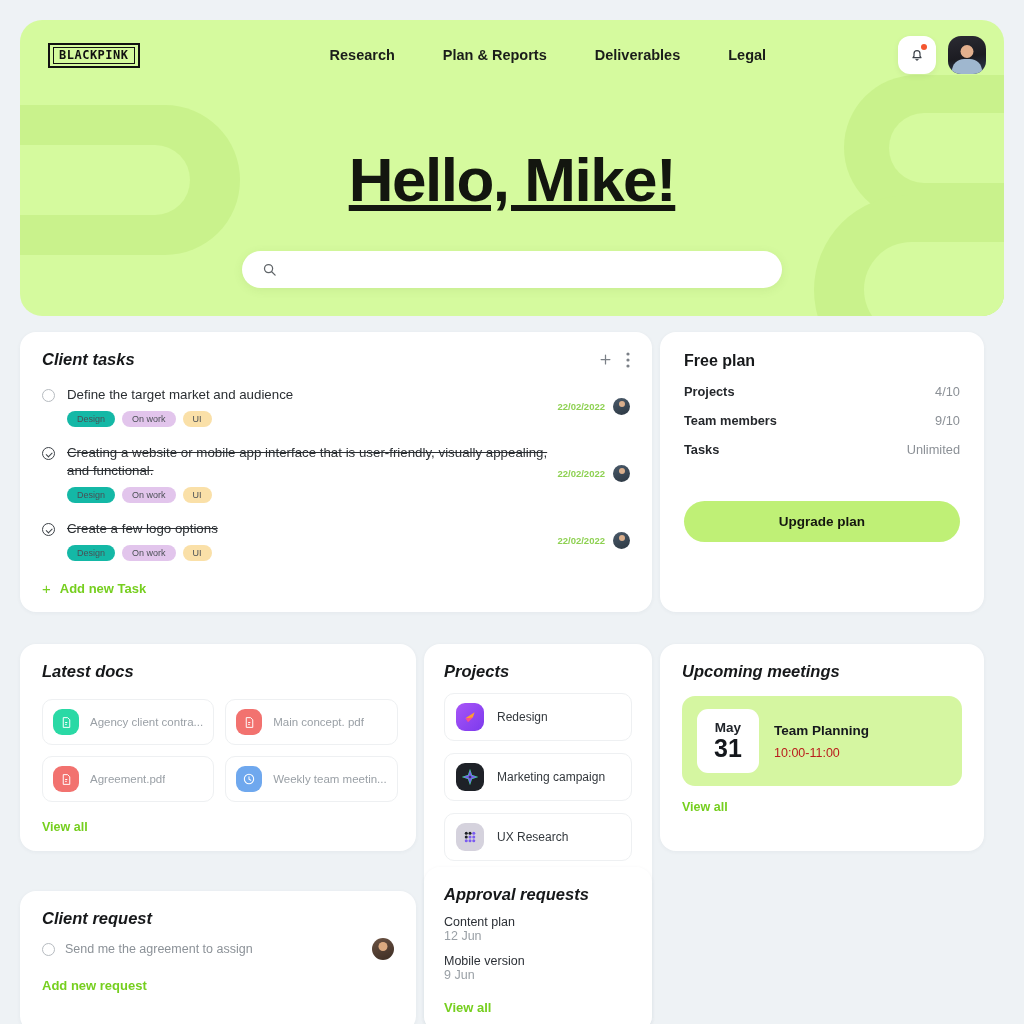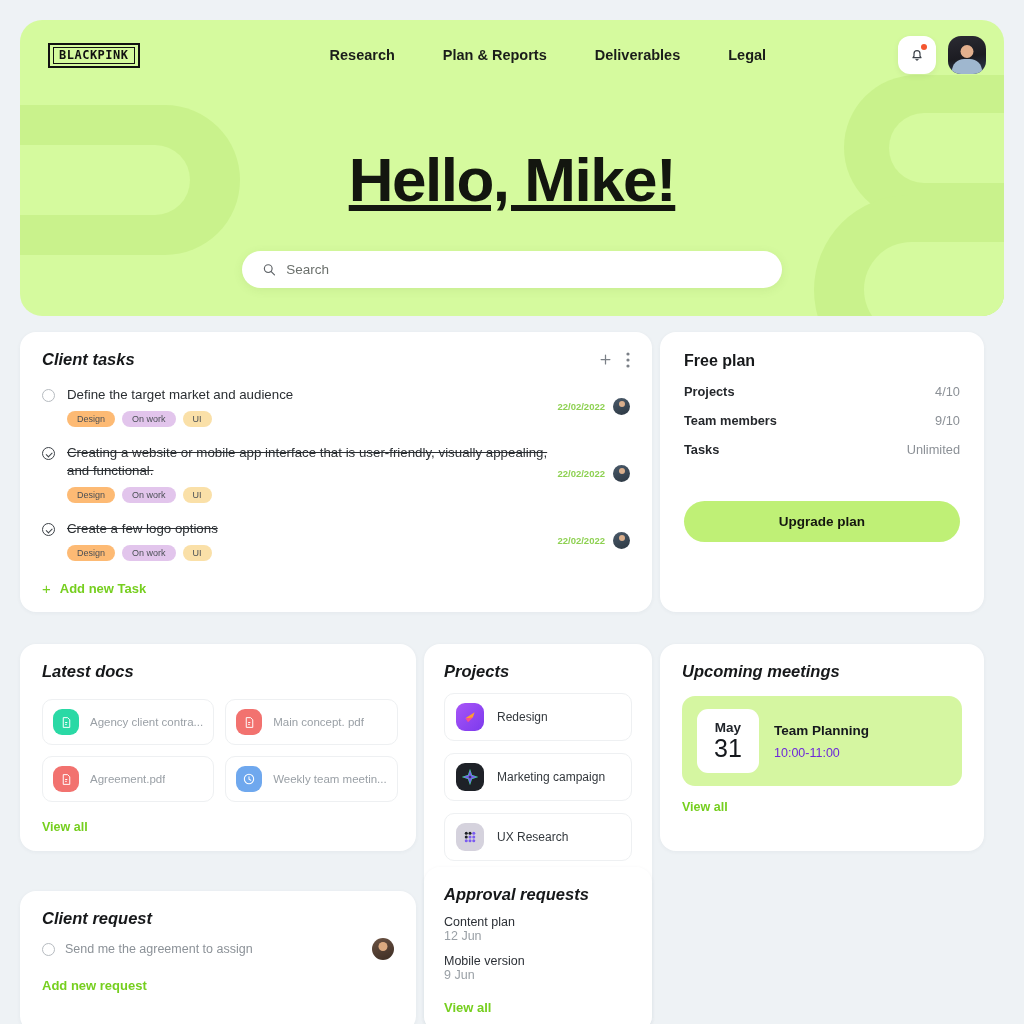--- a/index.html
+++ b/index.html
@@ -145,21 +145,21 @@
     border-bottom: 1.4px solid #3d4248; transform: rotate(-45deg);
   }
   .task-mid { flex: 1; padding: 0 10px 0 12px; }
   .task-text { font-size: 13.3px; color: #2b2f33; line-height: 18px; }
   .task-text.struck { text-decoration: line-through; }
   .tags { display: flex; gap: 7px; margin-top: 7px; }
   .tag {
     font-size: 9px; padding: 3px 10px; border-radius: 9px;
     color: #4a4f55; white-space: nowrap;
   }
-  .tag.design { background: #fdba74; }
+  .tag.design { background: #14b8a6; }
   .tag.work { background: #e2c5ec; }
   .tag.ui { background: #fae0a8; }
   .task-right { display: flex; align-items: center; gap: 8px; align-self: center; }
   .task-date { font-size: 9.5px; font-weight: 700; color: #8ed152; }
   .mini-av {
     width: 17px; height: 17px; border-radius: 50%;
     background: linear-gradient(160deg,#4a5a6a,#2c3742); flex: none; position: relative; overflow: hidden;
   }
   .mini-av::after {
     content: ""; position: absolute; left: 50%; top: 3px; transform: translateX(-50%);
@@ -222,23 +222,23 @@
   .meetings { grid-column: 5 / 6; grid-row: 3 / 4; padding: 18px 22px 16px; }
   .meet-card {
     margin-top: 15px; background: #d5f6a1; border-radius: 13px;
     padding: 13px 15px; display: flex; align-items: center; gap: 15px;
   }
   .meet-date {
     width: 62px; height: 64px; background: #fff; border-radius: 11px;
     display: flex; flex-direction: column; align-items: center; justify-content: center;
   }
   .meet-month { font-size: 13.5px; font-weight: 600; color: #20242a; }
-  .meet-day { font-size: 25px; font-weight: 400; color: #14171c; line-height: 27px; }
+  .meet-day { font-size: 25px; font-weight: 700; color: #14171c; line-height: 27px; }
   .meet-name { font-size: 13.5px; font-weight: 700; color: #15181d; }
-  .meet-time { font-size: 12.5px; color: #6d28d9; margin-top: 8px; }
+  .meet-time { font-size: 12.5px; color: #b91c1c; margin-top: 8px; }
   .meetings .link-all { margin-top: 14px; }
 
   
   .crequest { grid-column: 1 / 2; grid-row: 4 / 5; padding: 18px 22px 16px; margin-top: 24px; }
   .cr-row { display: flex; align-items: center; gap: 10px; margin-top: 10px; }
   .cr-text { font-size: 12.5px; color: #8c9298; line-height: 16px; flex: 1; }
   .cr-av {
     width: 22px; height: 22px; border-radius: 50%; flex: none; overflow: hidden;
     background: linear-gradient(160deg,#6b5242,#3c2d24); position: relative;
   }
@@ -293,21 +293,20 @@
       </div>
     </div>
 
     <div class="hero-title">Hello, Mike!</div>
 
     <div class="searchwrap">
       <svg width="15" height="15" viewBox="0 0 24 24" fill="none" stroke="#5f6468" stroke-width="2">
         <circle cx="10.5" cy="10.5" r="6.5"></circle>
           <path d="M15.5 15.5L21 21" stroke-linecap="round"></path>
       </svg>
-      <input type="text" placeholder="Search" style="">
     </div>
   </div>
 
   <div class="grid">
 
     <section class="card tasks">
       <div class="tasks-head">
         <div class="card-title">Client tasks</div>
         <div class="tools">
           <span class="icon-btn">

